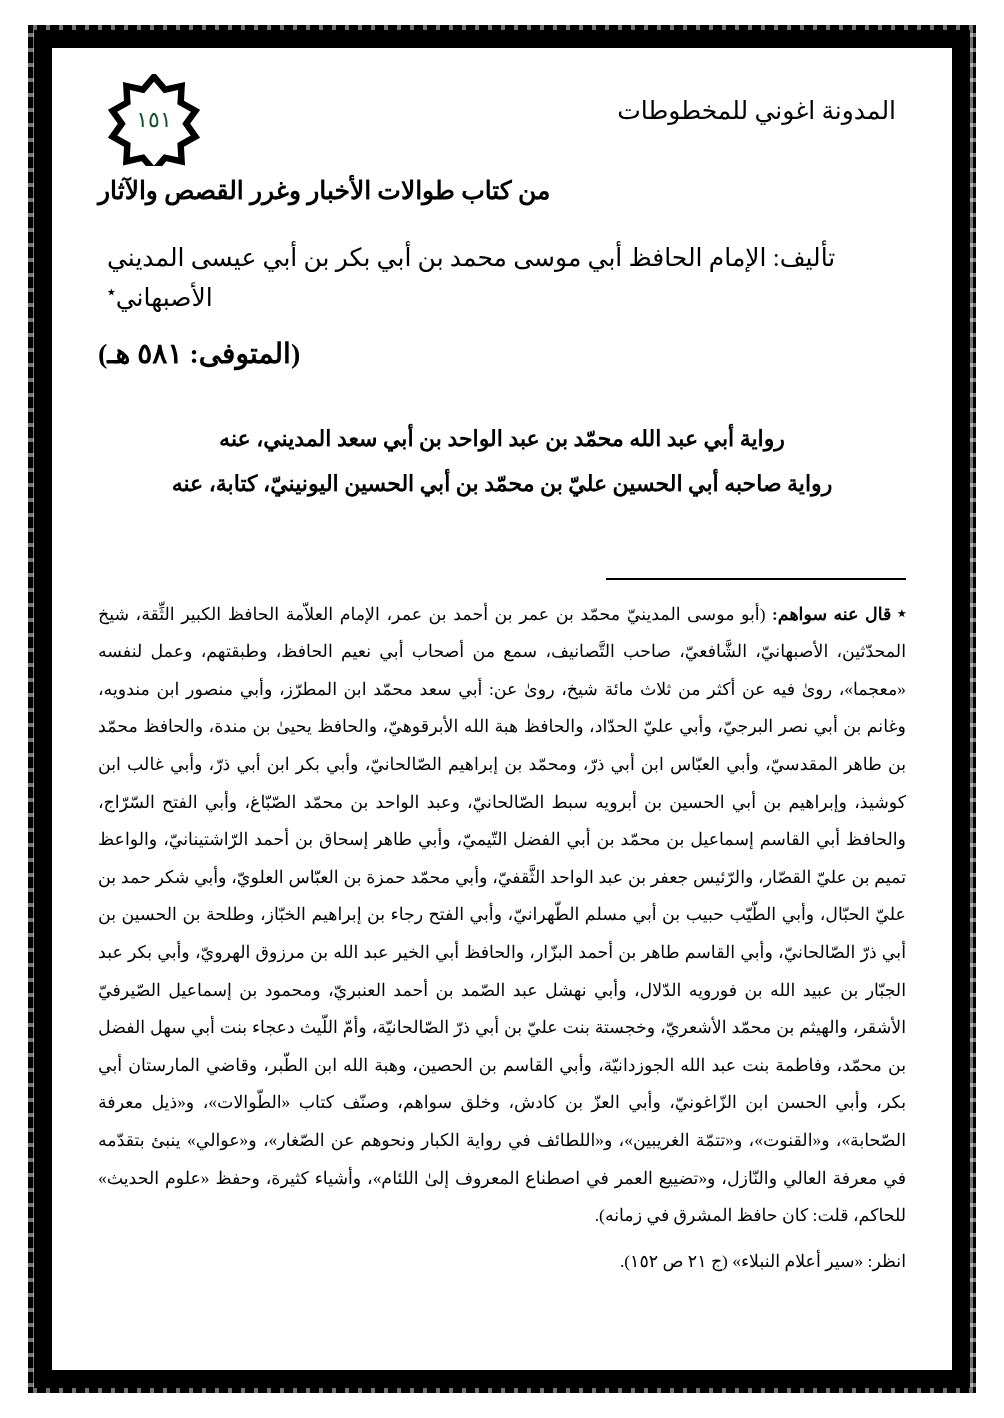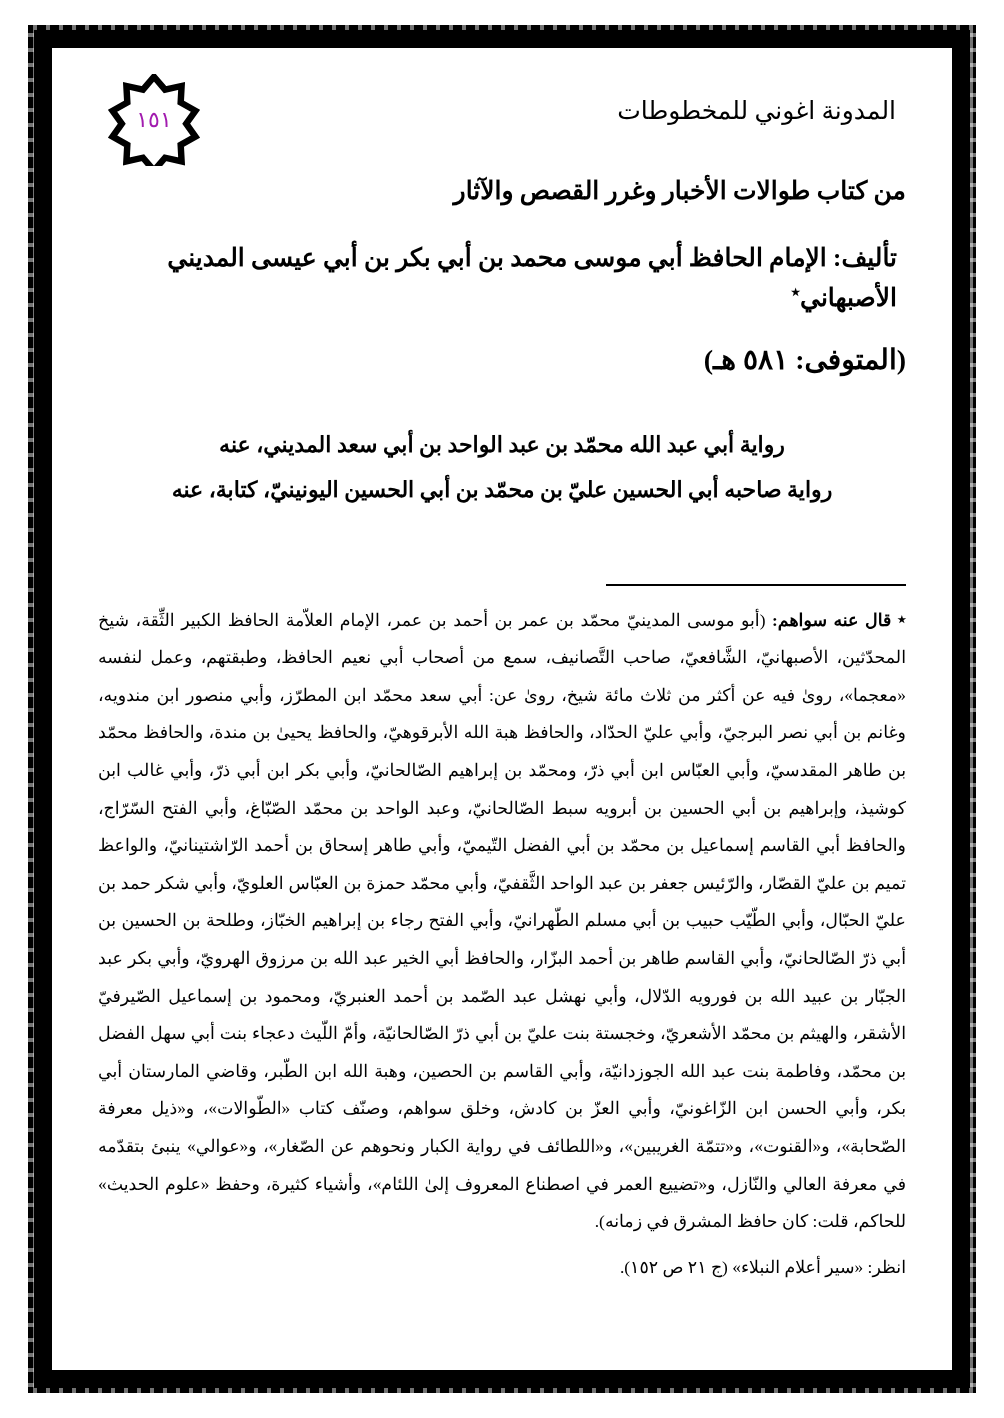--- a/index.html
+++ b/index.html
@@ -89,41 +89,41 @@
   .page-badge svg { display: block; }
   .page-badge .num {
     position: absolute;
     left: 0; top: 0;
     width: 92px;
     height: 92px;
     display: flex;
     align-items: center;
     justify-content: center;
     font-size: 22px;
-    color: #a21caf;
+    color: #14532d;
     font-family: "Liberation Serif", "DejaVu Serif", serif;
   }
 
   
   .title-block {
-    text-align: right;
+    text-align: left;
     margin-top: 6px;
   }
   .title-main {
     font-size: 25px;
     font-weight: bold;
     line-height: 1.5;
     margin-bottom: 28px;
     color: #000;
   }
   .title-author {
     font-size: 25px;
-    font-weight: bold;
+    font-weight: normal;
     line-height: 1.62;
-    margin: 0 auto 24px auto;
+    margin: 0 auto 18px auto;
     max-width: 790px;
     color: #000;
   }
   .title-author sup {
     font-size: 16px;
     vertical-align: super;
   }
   .title-death {
     font-size: 28px;
     font-weight: bold;

